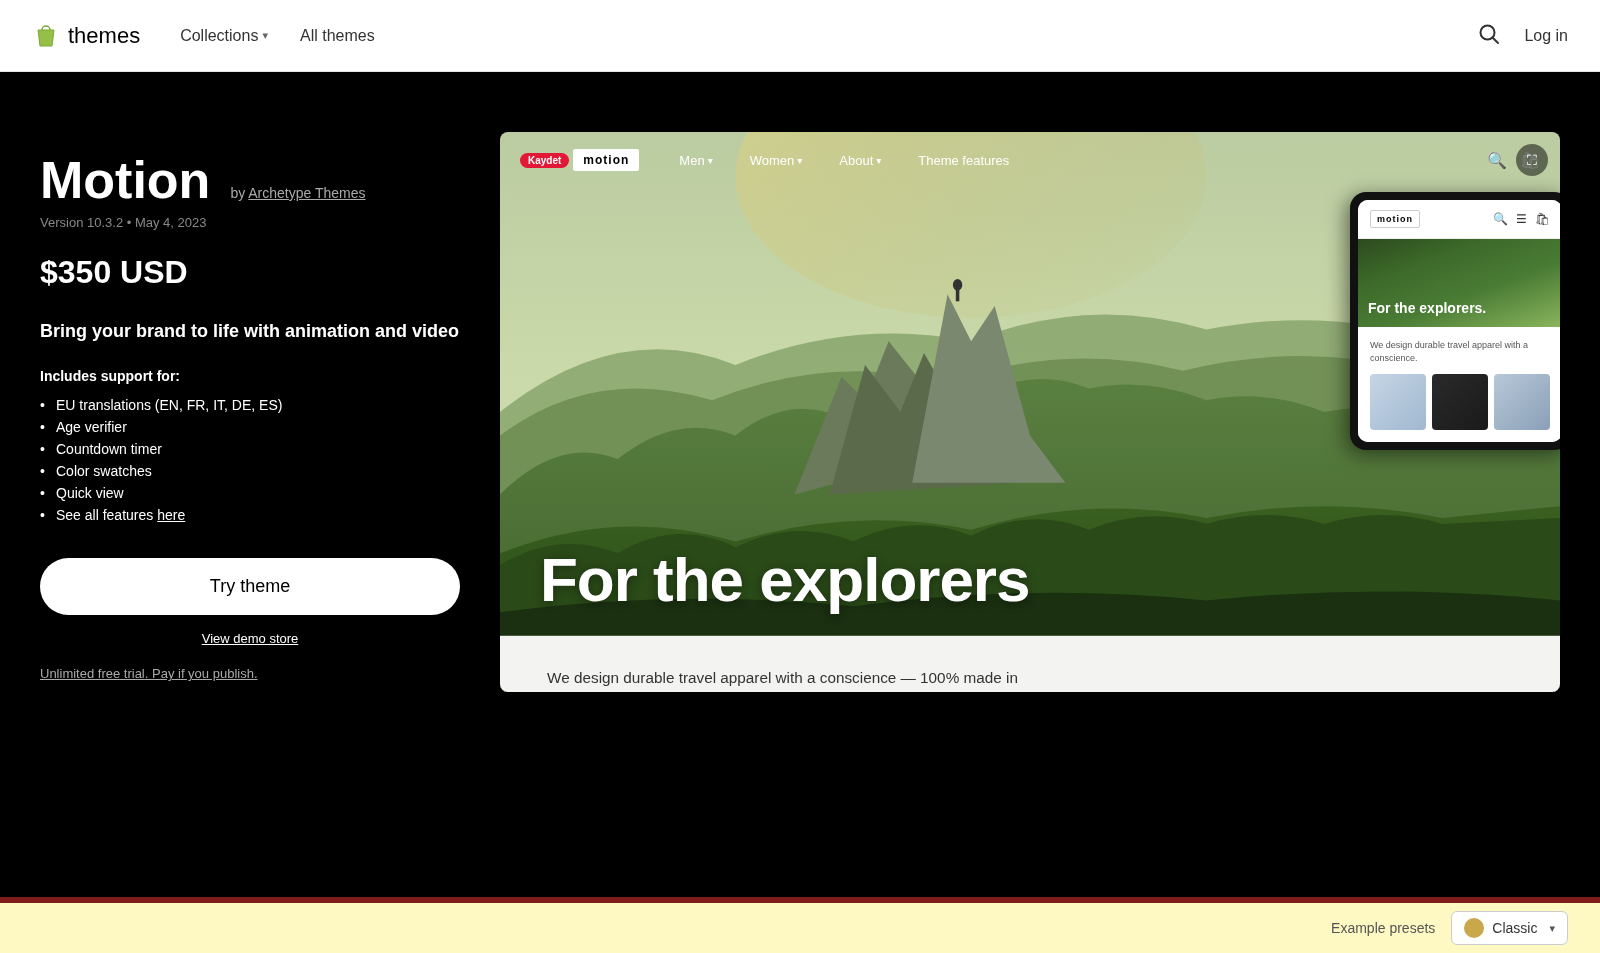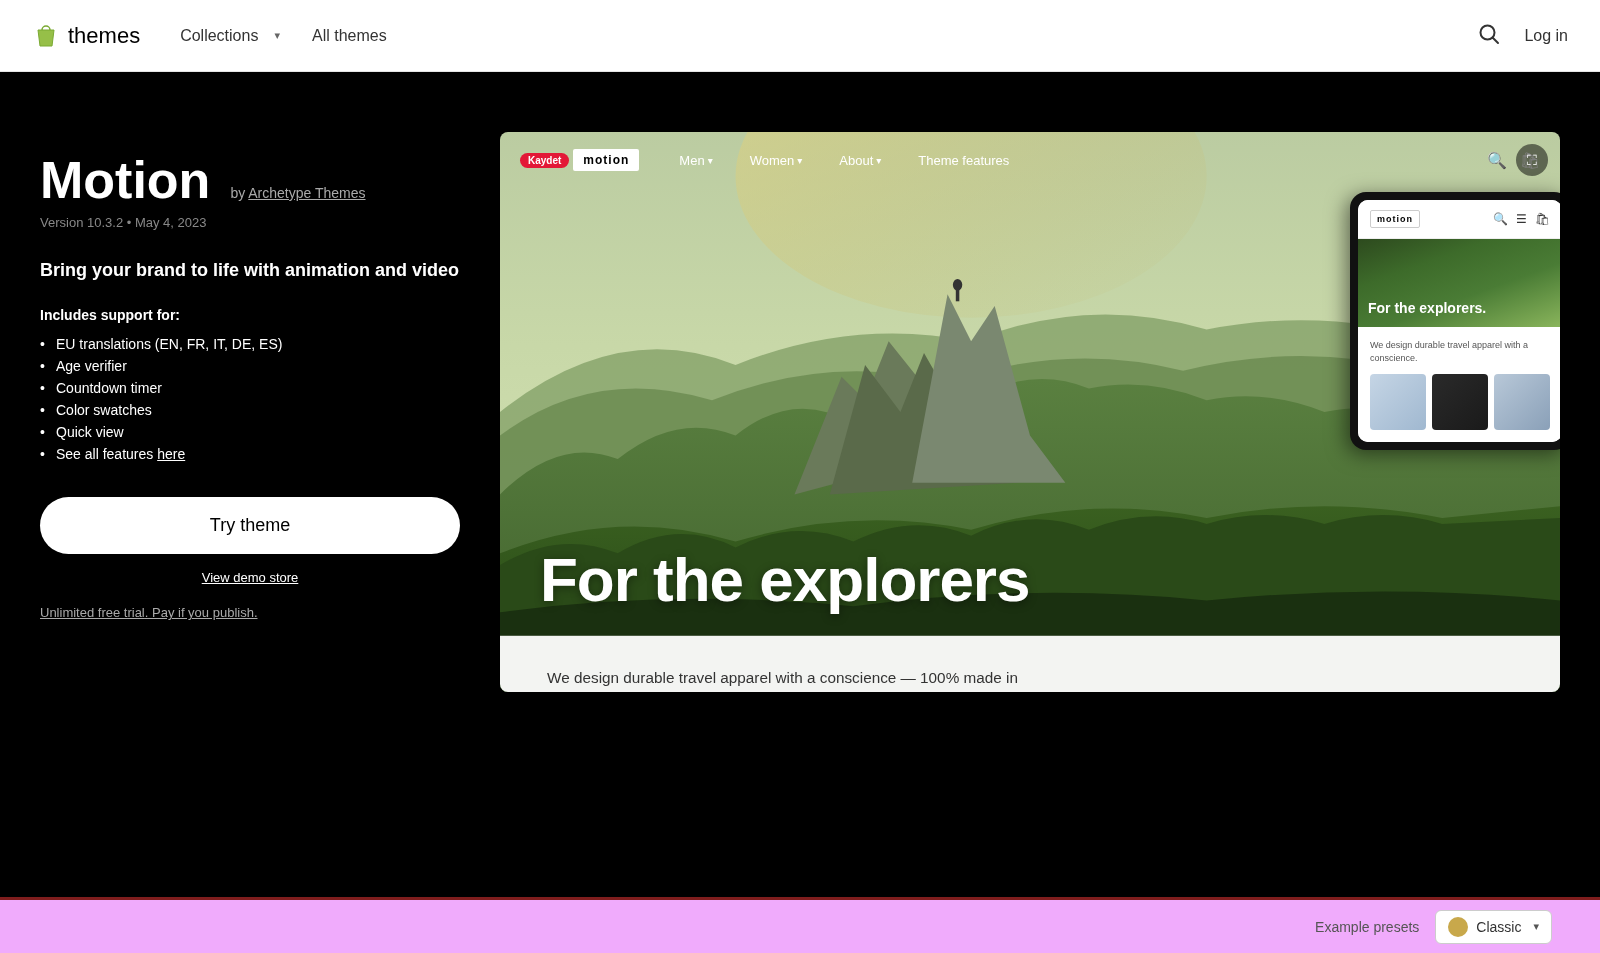--- a/index.html
+++ b/index.html
@@ -35,21 +35,21 @@
     }
     .header-nav {
       display: flex;
       align-items: center;
       gap: 32px;
       flex: 1;
     }
     .header-nav-item {
       display: flex;
       align-items: center;
-      gap: 16px;
+      gap: 4px;
       font-size: 16px;
       color: #333;
       text-decoration: none;
       cursor: pointer;
     }
     .chevron-down {
       font-size: 11px;
       color: #666;
     }
     .header-actions {
@@ -392,26 +392,26 @@
       z-index: 6;
     }
 
     
     .bottom-bar {
       position: fixed;
       bottom: 0;
       left: 0;
       right: 0;
       height: 56px;
-      background: #f0abfc;
-      border-top: 3px solid #7f1d1d;
+      background: #fef9c3;
+      border-top: 6px solid #7f1d1d;
       display: flex;
       align-items: center;
       justify-content: flex-end;
-      padding: 0 48px;
+      padding: 0 32px;
       gap: 16px;
       z-index: 100;
     }
     .example-presets-label {
       font-size: 14px;
       color: #555;
     }
     .preset-selector {
       display: flex;
       align-items: center;
@@ -476,20 +476,21 @@
       <h1 class="theme-title">Motion</h1>
       <span class="theme-author">
         by <a href="#">Archetype Themes</a>
       </span>
     </div>
     <div class="theme-version">
       <span>Version 10.3.2</span>
       <span> • </span>
       <span>May 4, 2023</span>
     </div>
+    <div class="theme-price">$350 USD</div>
     <div class="theme-tagline">Bring your brand to life with animation and video</div>
     <div class="includes-label">Includes support for:</div>
     <ul class="features-list">
       <li><span>EU translations (EN, FR, IT, DE, ES)</span></li>
       <li><span>Age verifier</span></li>
       <li><span>Countdown timer</span></li>
       <li><span>Color swatches</span></li>
       <li><span>Quick view</span></li>
       <li><span>See all features <a href="#">here</a></span></li>
     </ul>

